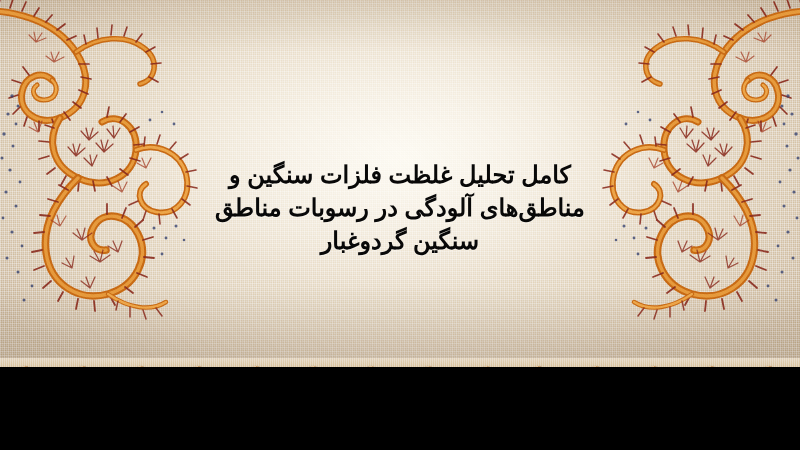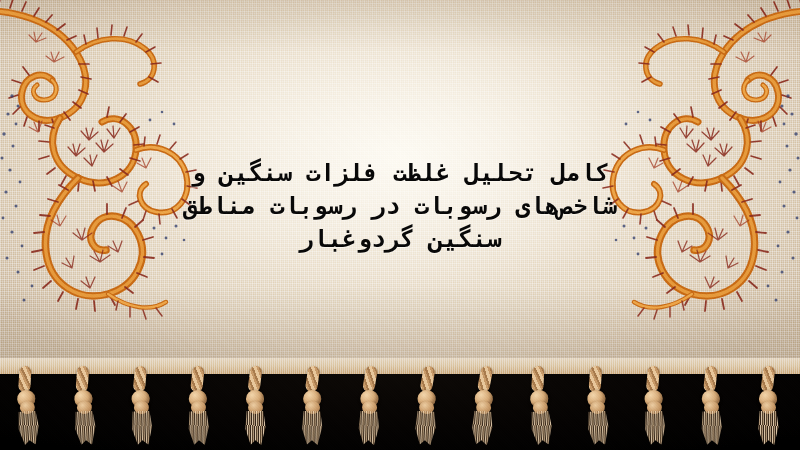--- a/index.html
+++ b/index.html
@@ -1,22 +1,22 @@
 <!DOCTYPE html>
 <html lang="fa" dir="rtl"><head>
 <meta charset="utf-8">
 <title>Pateh Textile Title Card</title>
 <style>
   html,body{margin:0;padding:0;background:#000;}
   #stage{
     position:relative;
-    width:800px;height:450px;
+    width:800px;height:367px;
     overflow:hidden;
     background:#fdba74;
-    font-family:Liberation Mono, monospace;
+    font-family:Liberation Sans, sans-serif;
   }
 
   
   .fabric{
     position:absolute;left:0;top:0;width:800px;height:376px;
     background-color:#ded0bc;
     background-image:
       
       repeating-linear-gradient(90deg,
         rgba(255,255,255,.34) 0px, rgba(255,255,255,.34) 1px,
@@ -484,21 +484,21 @@
         <path d="M124 301 l-2 9"></path>
           <path d="M136 307 l0 10"></path>
           <path d="M149 310 l3 9"></path>
         <path d="M162 308 l6 8"></path>
       </g>
     </svg>
   </div>
 
   <div class="title-block">
     <div class="title-line">کامل تحلیل غلظت فلزات سنگین و</div>
-    <div class="title-line">شاخص‌های رسوبات در رسوبات مناطق</div>
+    <div class="title-line">مناطق‌های آلودگی در رسوبات مناطق</div>
     <div class="title-line">سنگین گردوغبار</div>
   </div>
 
   <div class="selvedge"></div>
   <div class="fringe-bg">
     <div id="tassels">
         <div class="tassel" style="left: 12px; transform: rotate(-4deg);">
           <div class="cordwrap"></div>
           <div class="knot"></div>
           <div class="knot2"></div>

